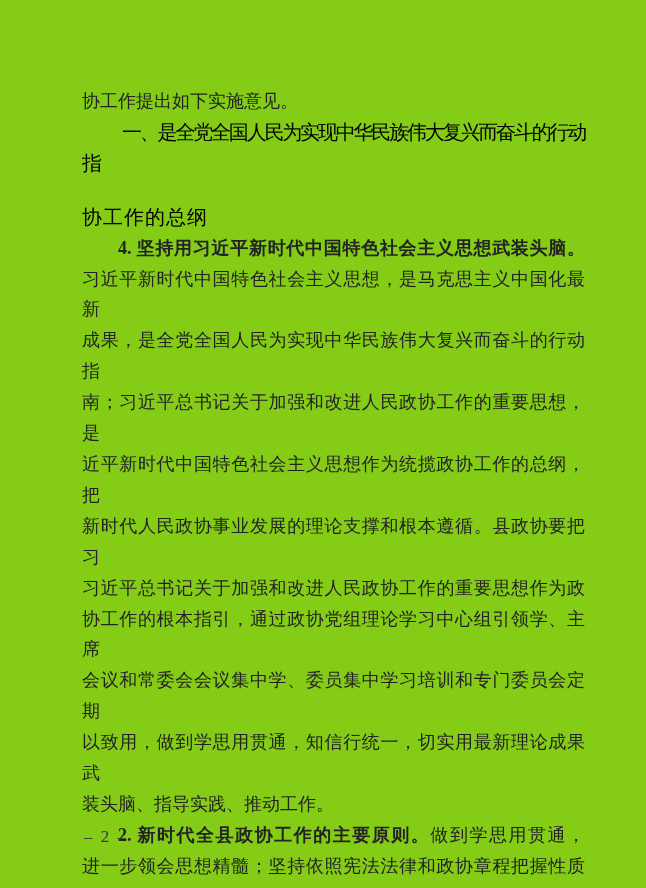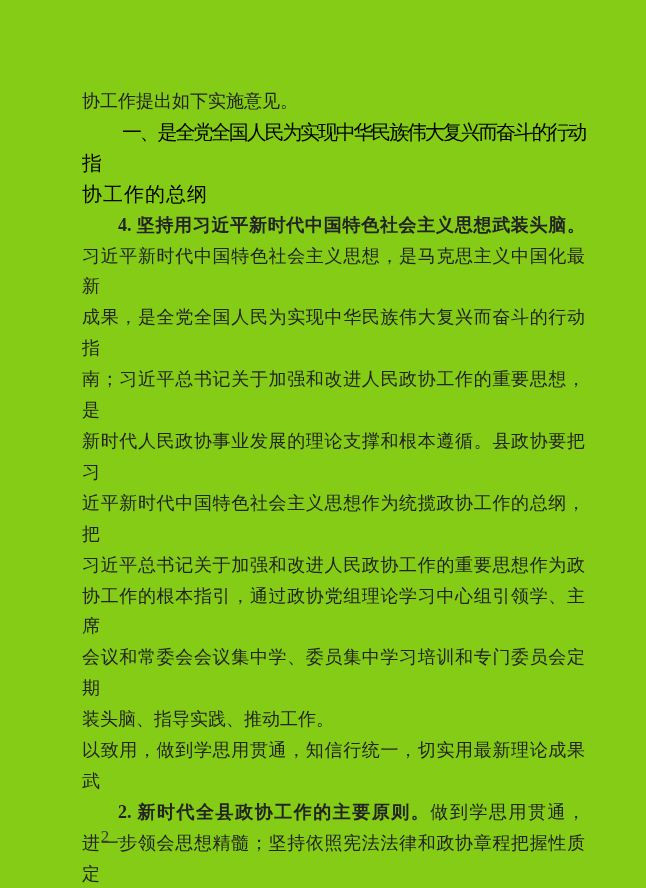--- a/index.html
+++ b/index.html
@@ -28,21 +28,21 @@
   }
   .line.fill { text-align-last: justify; }
   .line.indent1 { text-indent: 2em; }
   .line.heading {
     font-size: 20px;
     font-weight: 700;
     color: #000000;
     font-family: "Liberation Sans", "DejaVu Sans", sans-serif;
     letter-spacing: -2.3px;
   }
-  .line.heading:not(.fill) { letter-spacing: 1px; }
+  .line.heading:not(.fill) { letter-spacing: 1px; margin-top: 23px; }
   .seg { font-weight: 400; }
   .seg-em { font-weight: 600; }
   .page-number {
     position: absolute;
     left: 84px;
     top: 827px;
     font-size: 17px;
     line-height: 20px;
     color: #3a3a3a;
     letter-spacing: 2px;
@@ -54,24 +54,24 @@
 
 <div class="page">
   <div class="text-block" id="text-block">
       <div class="line body"><span class="seg">协工作提出如下实施意见。</span></div>
       <div class="line heading indent1 fill"><span class="seg">一、是全党全国人民为实现中华民族伟大复兴而奋斗的行动指</span></div>
       <div class="line heading"><span class="seg">协工作的总纲</span></div>
       <div class="line body indent1 fill"><span class="seg seg-em">4. 坚持用习近平新时代中国特色社会主义思想武装头脑。</span></div>
       <div class="line body fill"><span class="seg">习近平新时代中国特色社会主义思想，是马克思主义中国化最新</span></div>
       <div class="line body fill"><span class="seg">成果，是全党全国人民为实现中华民族伟大复兴而奋斗的行动指</span></div>
       <div class="line body fill"><span class="seg">南；习近平总书记关于加强和改进人民政协工作的重要思想，是</span></div>
+      <div class="line body fill"><span class="seg">近平新时代中国特色社会主义思想作为统揽政协工作的总纲，把</span></div>
       <div class="line body fill"><span class="seg">新时代人民政协事业发展的理论支撑和根本遵循。县政协要把习</span></div>
-      <div class="line body fill"><span class="seg">近平新时代中国特色社会主义思想作为统揽政协工作的总纲，把</span></div>
       <div class="line body fill"><span class="seg">习近平总书记关于加强和改进人民政协工作的重要思想作为政</span></div>
       <div class="line body fill"><span class="seg">协工作的根本指引，通过政协党组理论学习中心组引领学、主席</span></div>
       <div class="line body fill"><span class="seg">会议和常委会会议集中学、委员集中学习培训和专门委员会定期</span></div>
+      <div class="line body fill"><span class="seg">以致用，做到学思用贯通，知信行统一，切实用最新理论成果武</span></div>
       <div class="line body"><span class="seg">装头脑、指导实践、推动工作。</span></div>
-      <div class="line body fill"><span class="seg">以致用，做到学思用贯通，知信行统一，切实用最新理论成果武</span></div>
       <div class="line body indent1 fill"><span class="seg seg-em">2. 新时代全县政协工作的主要原则。</span><span class="seg">做到学思用贯通，</span></div>
       <div class="line body fill"><span class="seg">进一步领会思想精髓；坚持依照宪法法律和政协章程把握性质定</span></div>
     </div>
   <div class="page-number">– 2 –</div>
 </div>
 
 </body></html>

